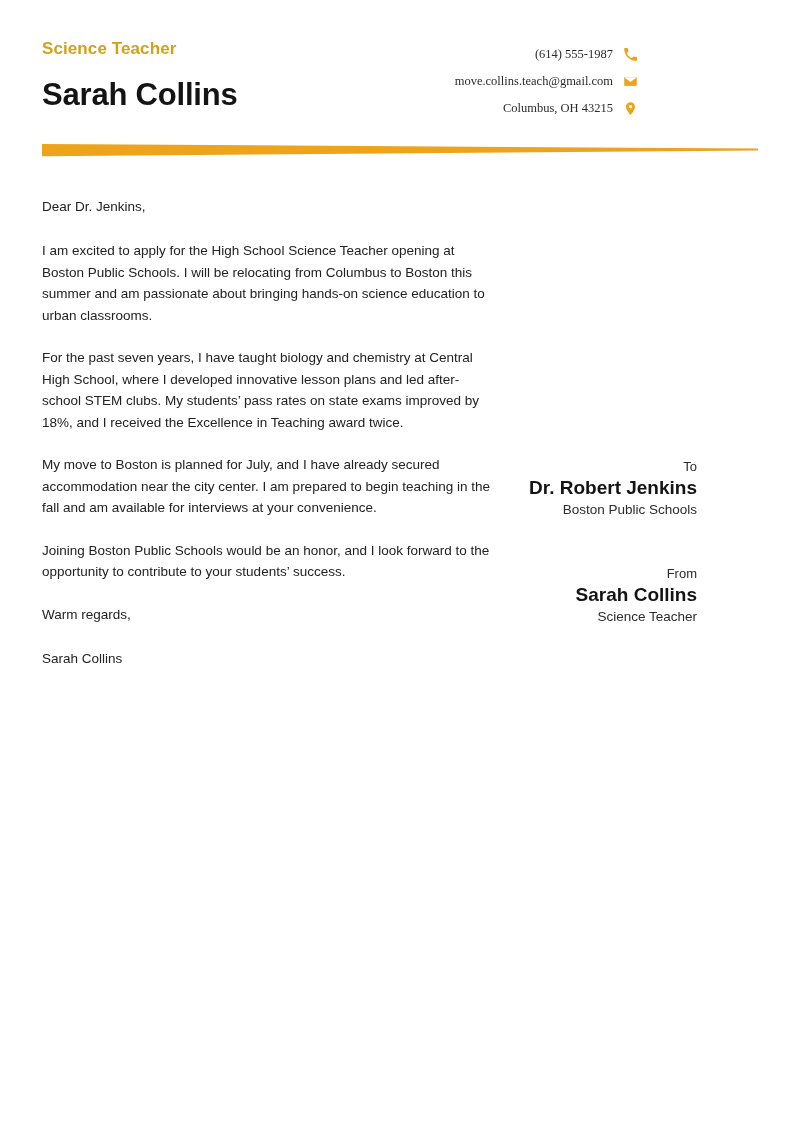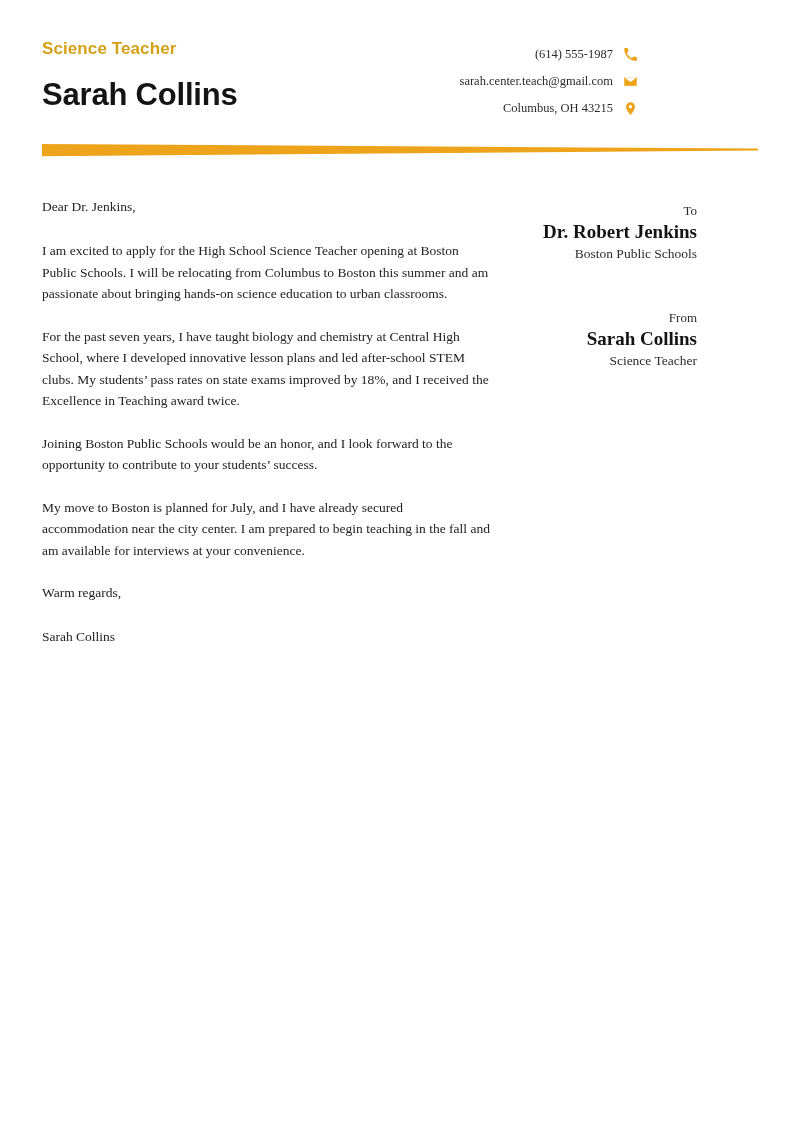--- a/index.html
+++ b/index.html
@@ -97,23 +97,22 @@
 
   
   .content {
     position: absolute;
     left: 42px;
     top: 196px;
     right: 42px;
   }
   .columns {
     display: flex;
-    align-items: flex-start;
+    align-items: flex-end;
     justify-content: space-between;
-    font-family: Liberation Serif, serif;
   }
   .letter-col {
     width: 450px;
     flex: 0 0 450px;
   }
   .meta-col {
     width: 205px;
     flex: 0 0 205px;
     text-align: right;
     padding-top: 4px;
@@ -179,21 +178,21 @@
       <div class="contact-row">
         <span class="contact-text">(614) 555-1987</span>
         <span class="contact-icon">
           <svg width="15" height="15" viewBox="0 0 24 24" aria-hidden="true">
             <path fill="#eda31a" d="M6.6 10.8c1.6 3.1 4.1 5.6 7.2 7.2l2.4-2.4c.3-.3.8-.4 1.2-.3 1.2.4 2.5.6 3.9.6.6 0 1.1.5 1.1 1.1V21c0 .6-.5 1.1-1.1 1.1C10.6 22.1 1.9 13.4 1.9 2.6 1.9 2 2.4 1.5 3 1.5h3.9c.6 0 1.1.5 1.1 1.1 0 1.4.2 2.7.6 3.9.1.4 0 .9-.3 1.2l-2.4 2.4z"></path>
           </svg>
         </span>
       </div>
 
       <div class="contact-row">
-        <span class="contact-text">sarah.center.teach@gmail.com</span>
+        <span class="contact-text">move.collins.teach@gmail.com</span>
         <span class="contact-icon">
           <svg width="15" height="15" viewBox="0 0 24 24" aria-hidden="true">
             <path fill="#eda31a" d="M2 5h20v14H2z"></path>
             <path fill="#ffffff" d="M2.8 5.9 12 12.6l9.2-6.7v-.7H2.8z"></path>
           </svg>
         </span>
       </div>
 
       <div class="contact-row">
         <span class="contact-text">Columbus, OH 43215</span>
@@ -210,22 +209,22 @@
 
   <div class="divider-wedge"></div>
 
   <div class="content">
     <div class="columns">
 
       <div class="letter-col">
         <p class="salutation">Dear Dr. Jenkins,</p>
         <p class="letter-para">I am excited to apply for the High School Science Teacher opening at Boston Public Schools. I will be relocating from Columbus to Boston this summer and am passionate about bringing hands-on science education to urban classrooms.</p>
         <p class="letter-para">For the past seven years, I have taught biology and chemistry at Central High School, where I developed innovative lesson plans and led after-school STEM clubs. My students’ pass rates on state exams improved by 18%, and I received the Excellence in Teaching award twice.</p>
+        <p class="letter-para">My move to Boston is planned for July, and I have already secured accommodation near the city center. I am prepared to begin teaching in the fall and am available for interviews at your convenience.</p>
         <p class="letter-para">Joining Boston Public Schools would be an honor, and I look forward to the opportunity to contribute to your students’ success.</p>
-        <p class="letter-para">My move to Boston is planned for July, and I have already secured accommodation near the city center. I am prepared to begin teaching in the fall and am available for interviews at your convenience.</p>
         <p class="closing">Warm regards,</p>
         <p class="signature">Sarah Collins</p>
       </div>
 
       <div class="meta-col">
 
         <div class="meta-block">
           <div class="meta-label">To</div>
           <div class="meta-name">Dr. Robert Jenkins</div>
           <div class="meta-sub">Boston Public Schools</div>

